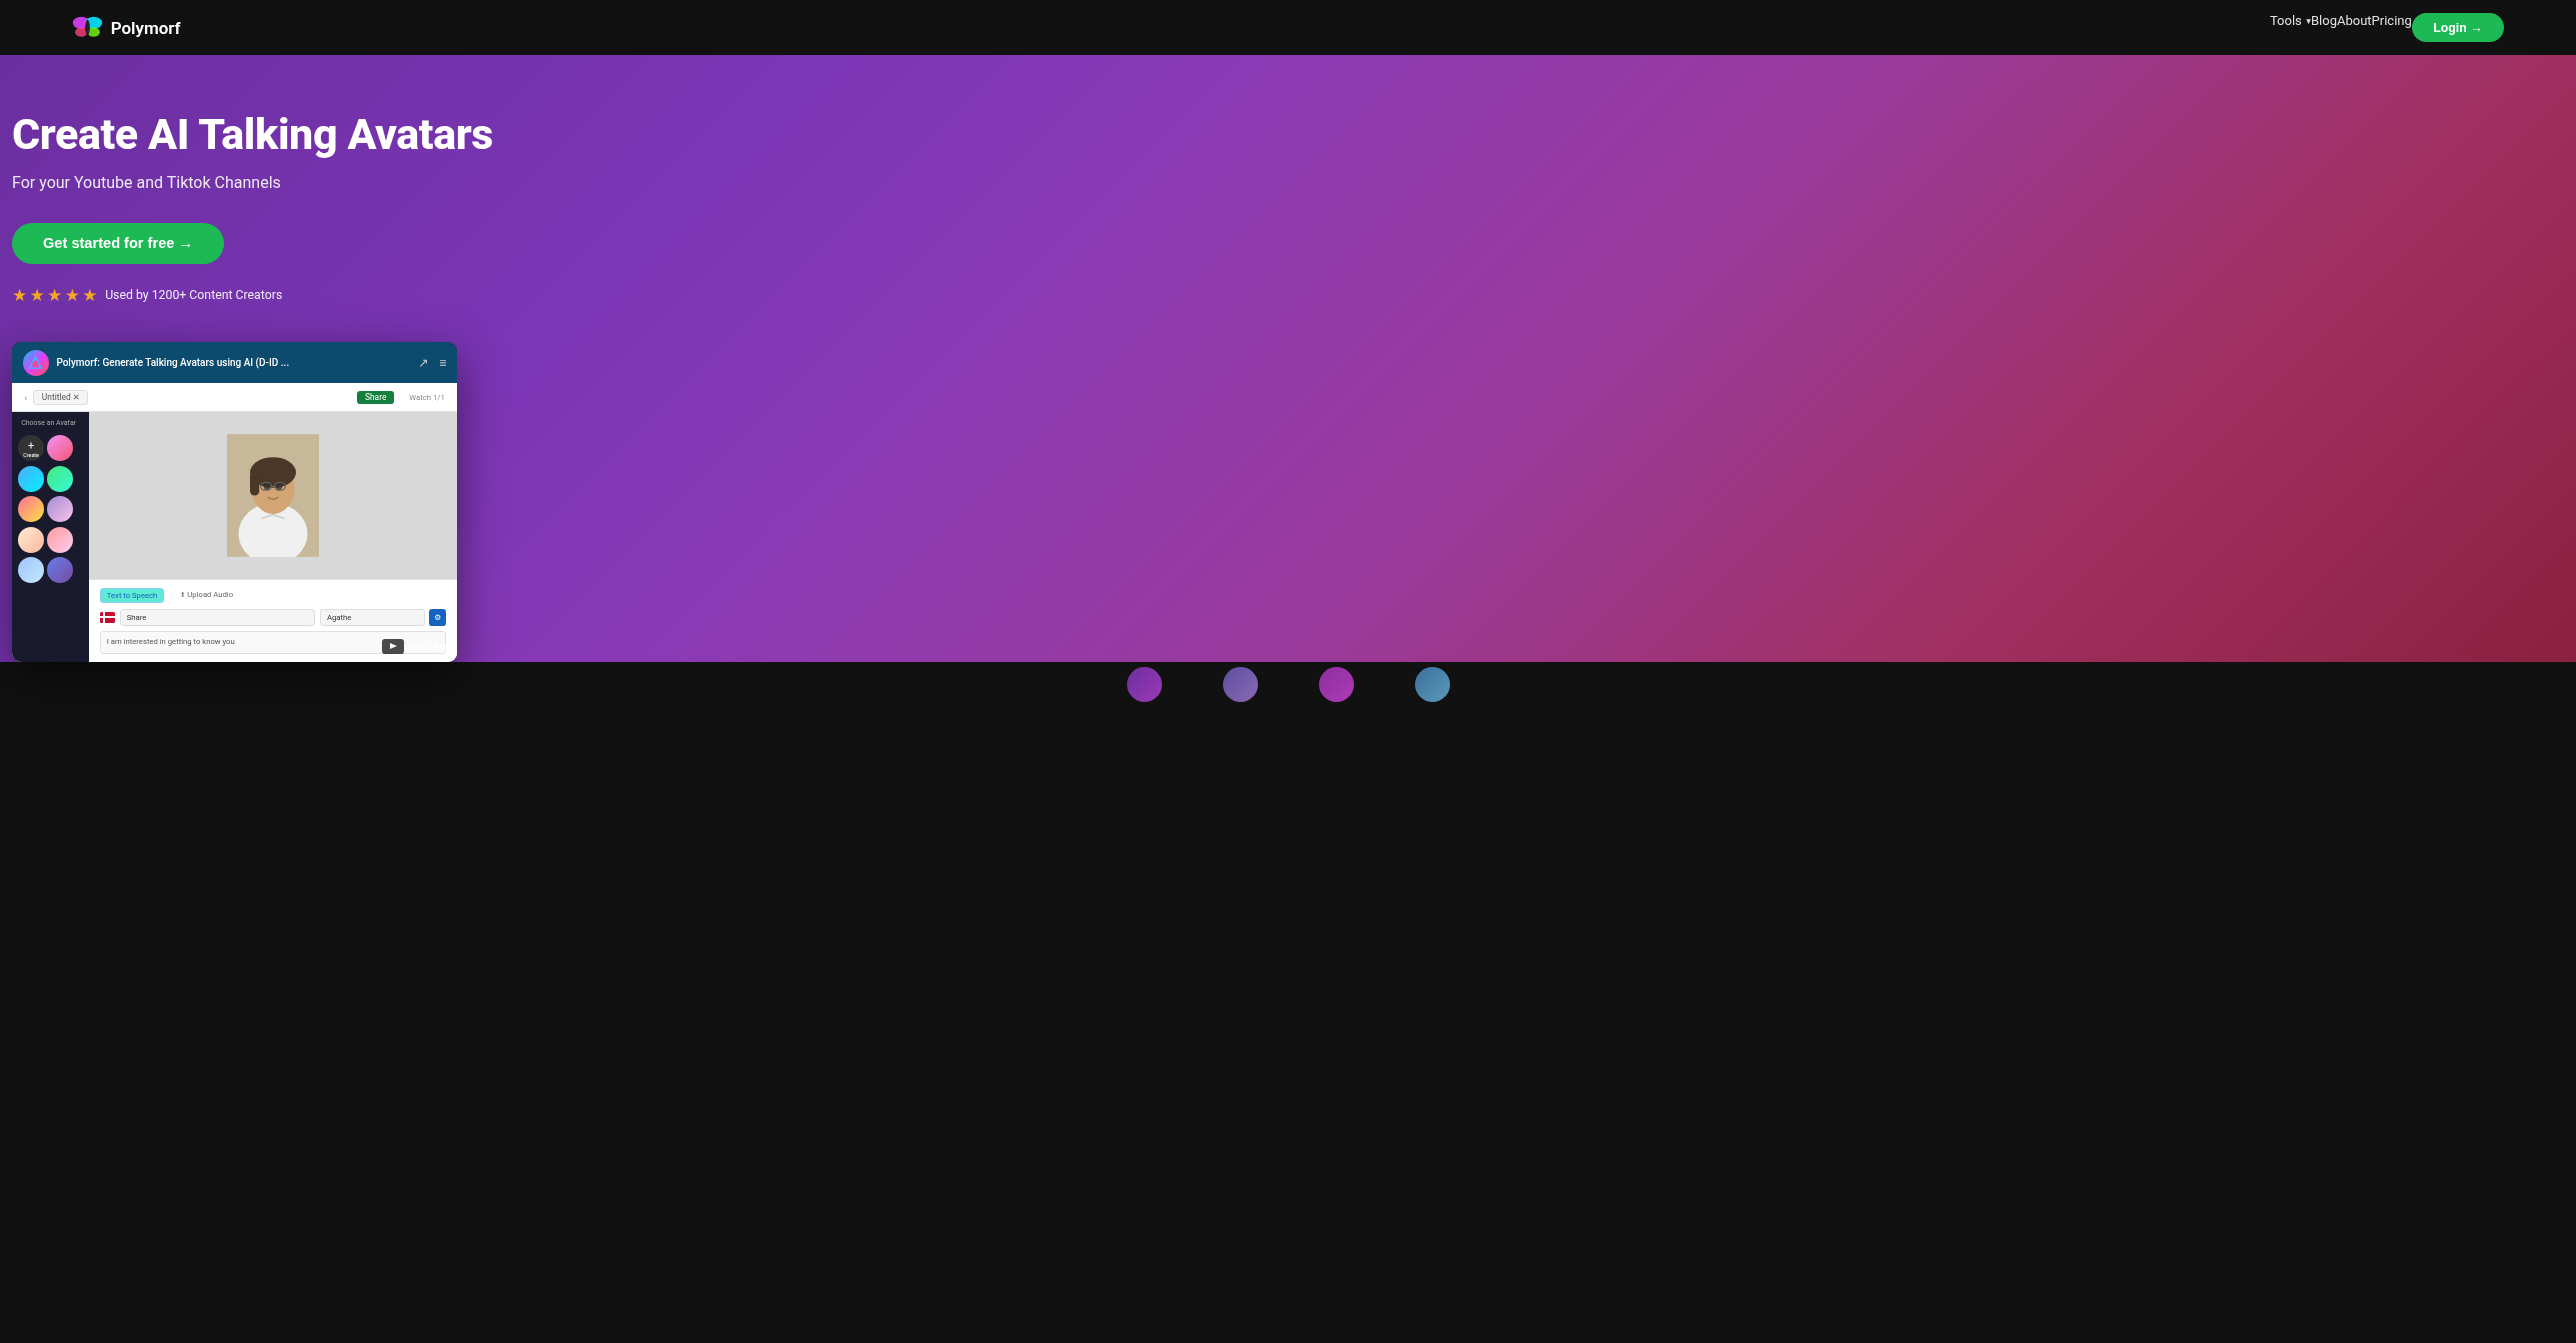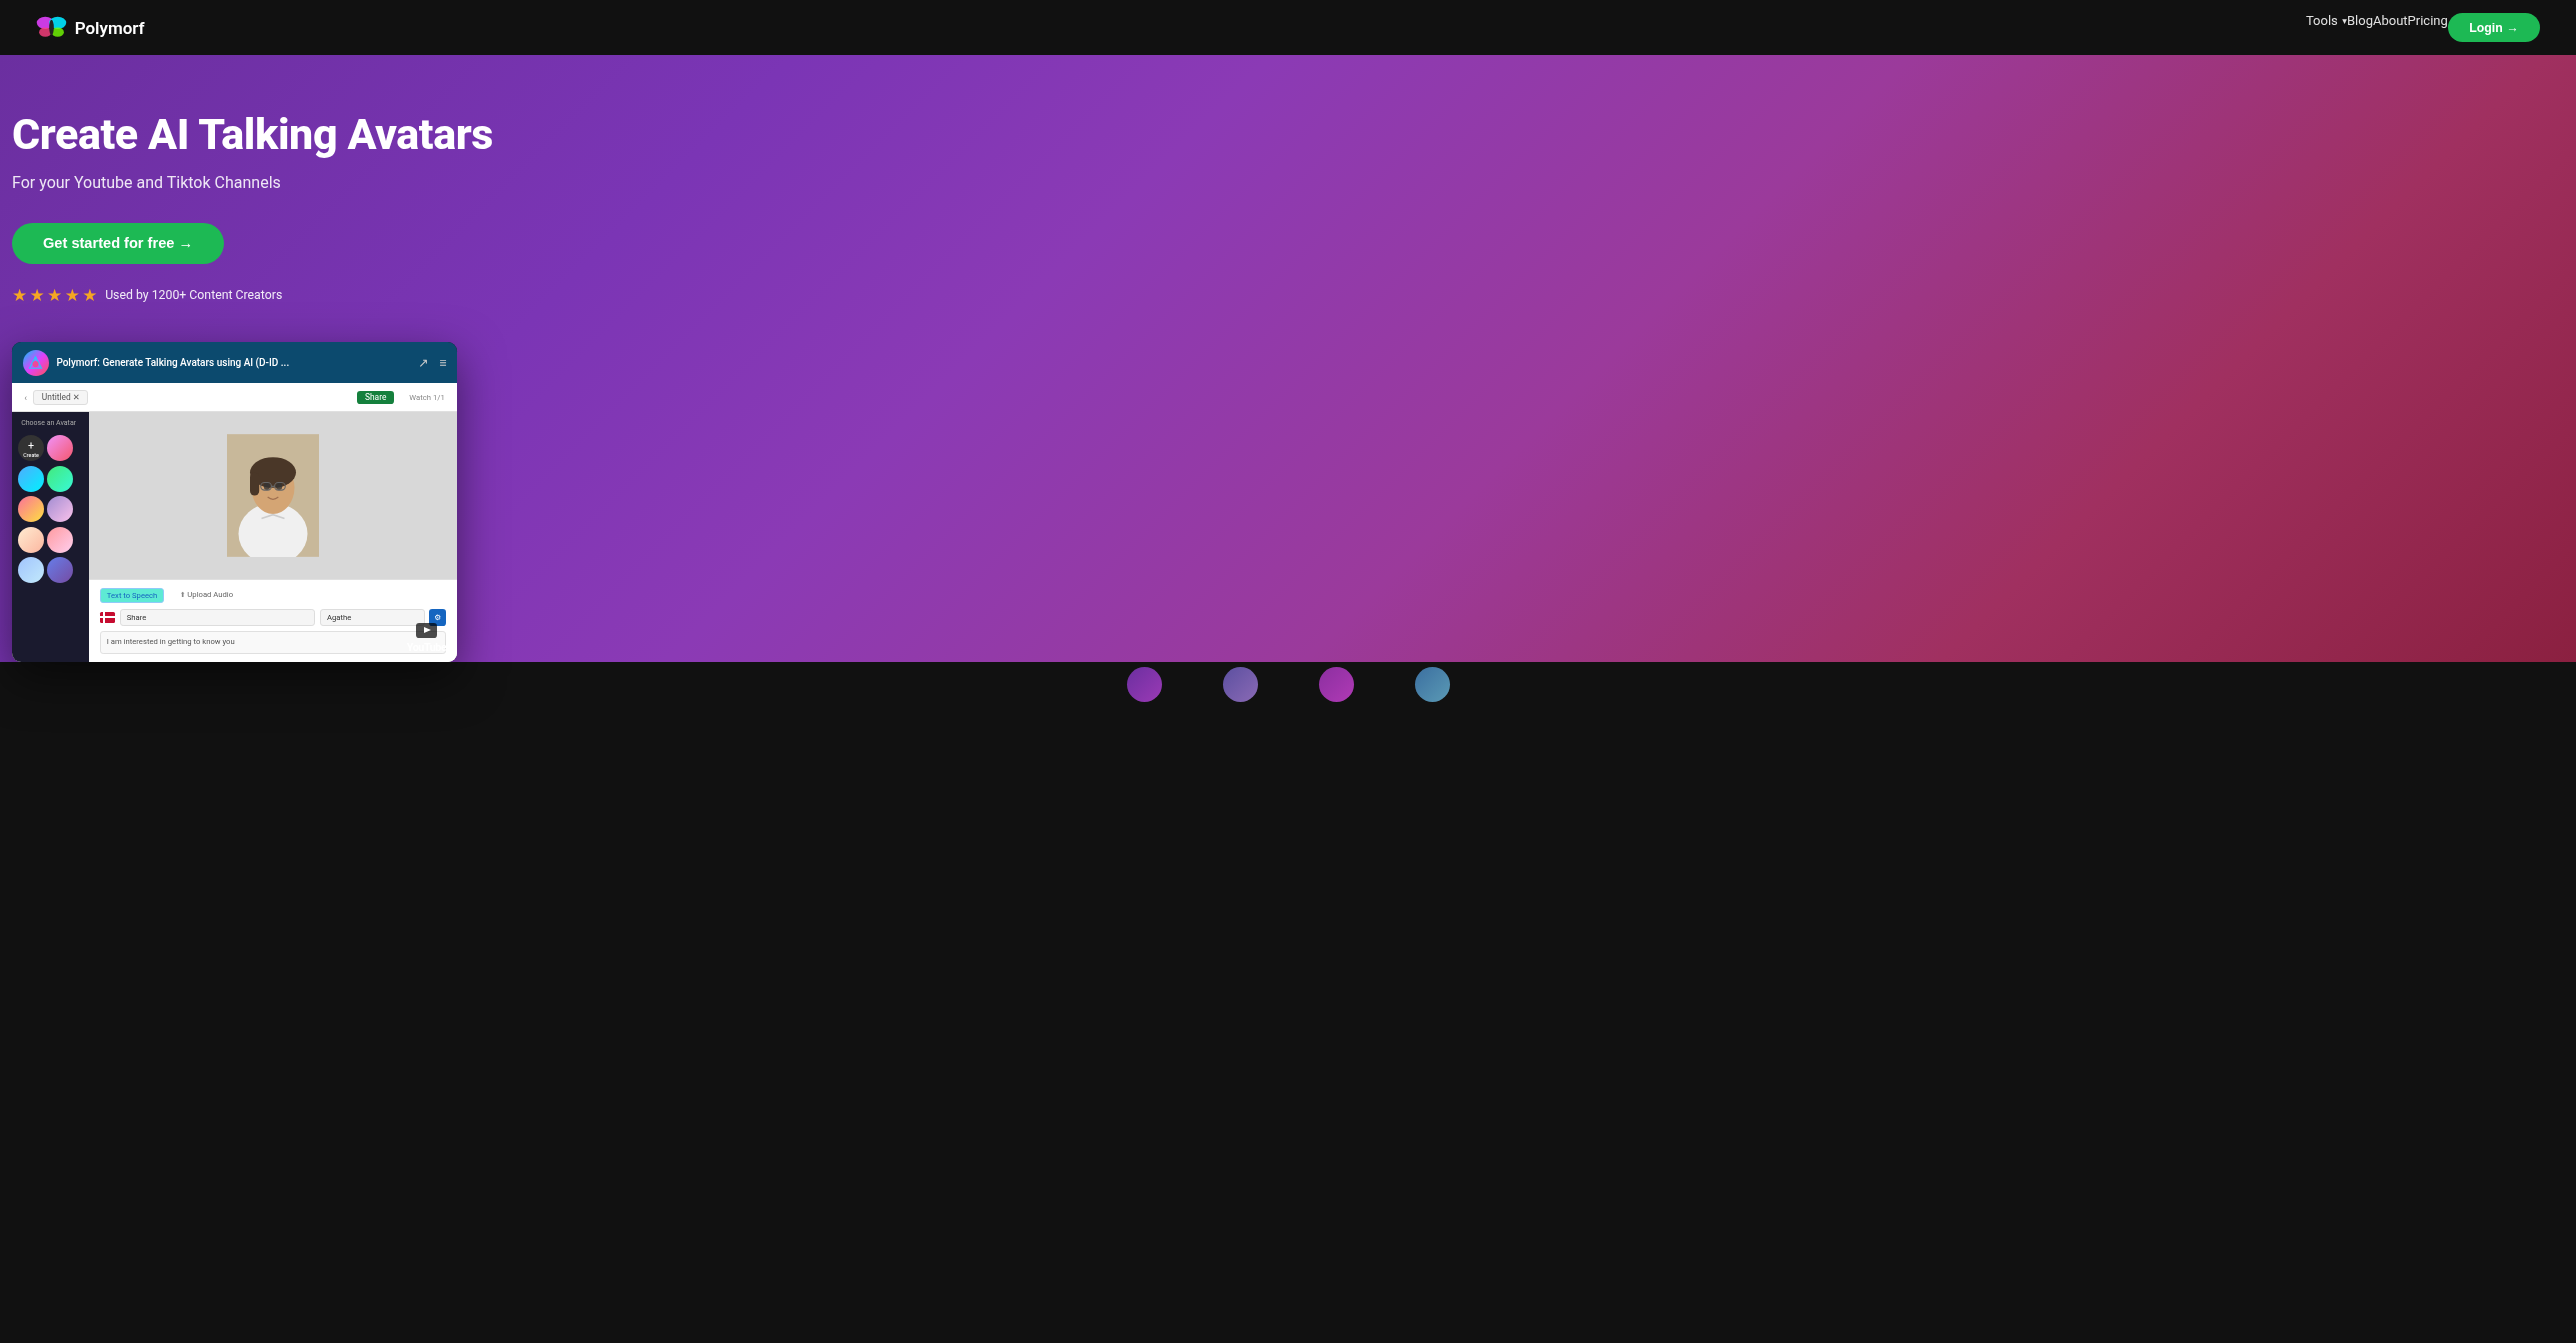--- a/index.html
+++ b/index.html
@@ -9,21 +9,21 @@
       min-height: 100vh;
       overflow-x: hidden;
     }
 
     
     nav {
       background: #111;
       display: flex;
       align-items: center;
       justify-content: space-between;
-      padding: 0 36px;
+      padding: 0 72px;
       height: 55px;
       position: relative;
       z-index: 10;
     }
     .nav-logo {
       display: flex;
       align-items: center;
       gap: 7.7px;
       cursor: pointer;
     }
@@ -367,21 +367,20 @@
     }
 
     
     .yt-watermark {
       position: absolute;
       bottom: 7.7px;
       right: 10.7px;
       display: flex;
       align-items: center;
       gap: 3.1px;
-      flex-direction: column;
     }
     .yt-play-icon {
       width: 21.5px;
       height: 15.3px;
       background: rgba(0,0,0,0.7);
       border-radius: 3.1px;
       display: flex;
       align-items: center;
       justify-content: center;
     }

